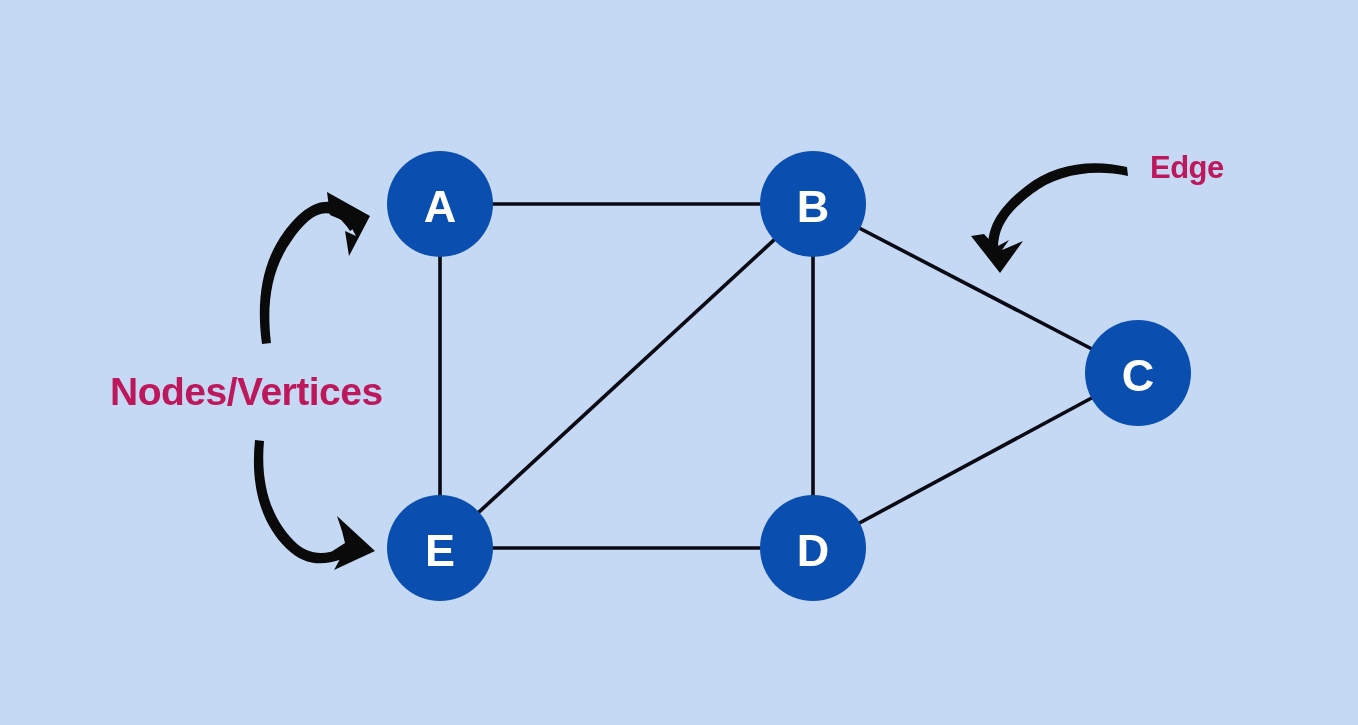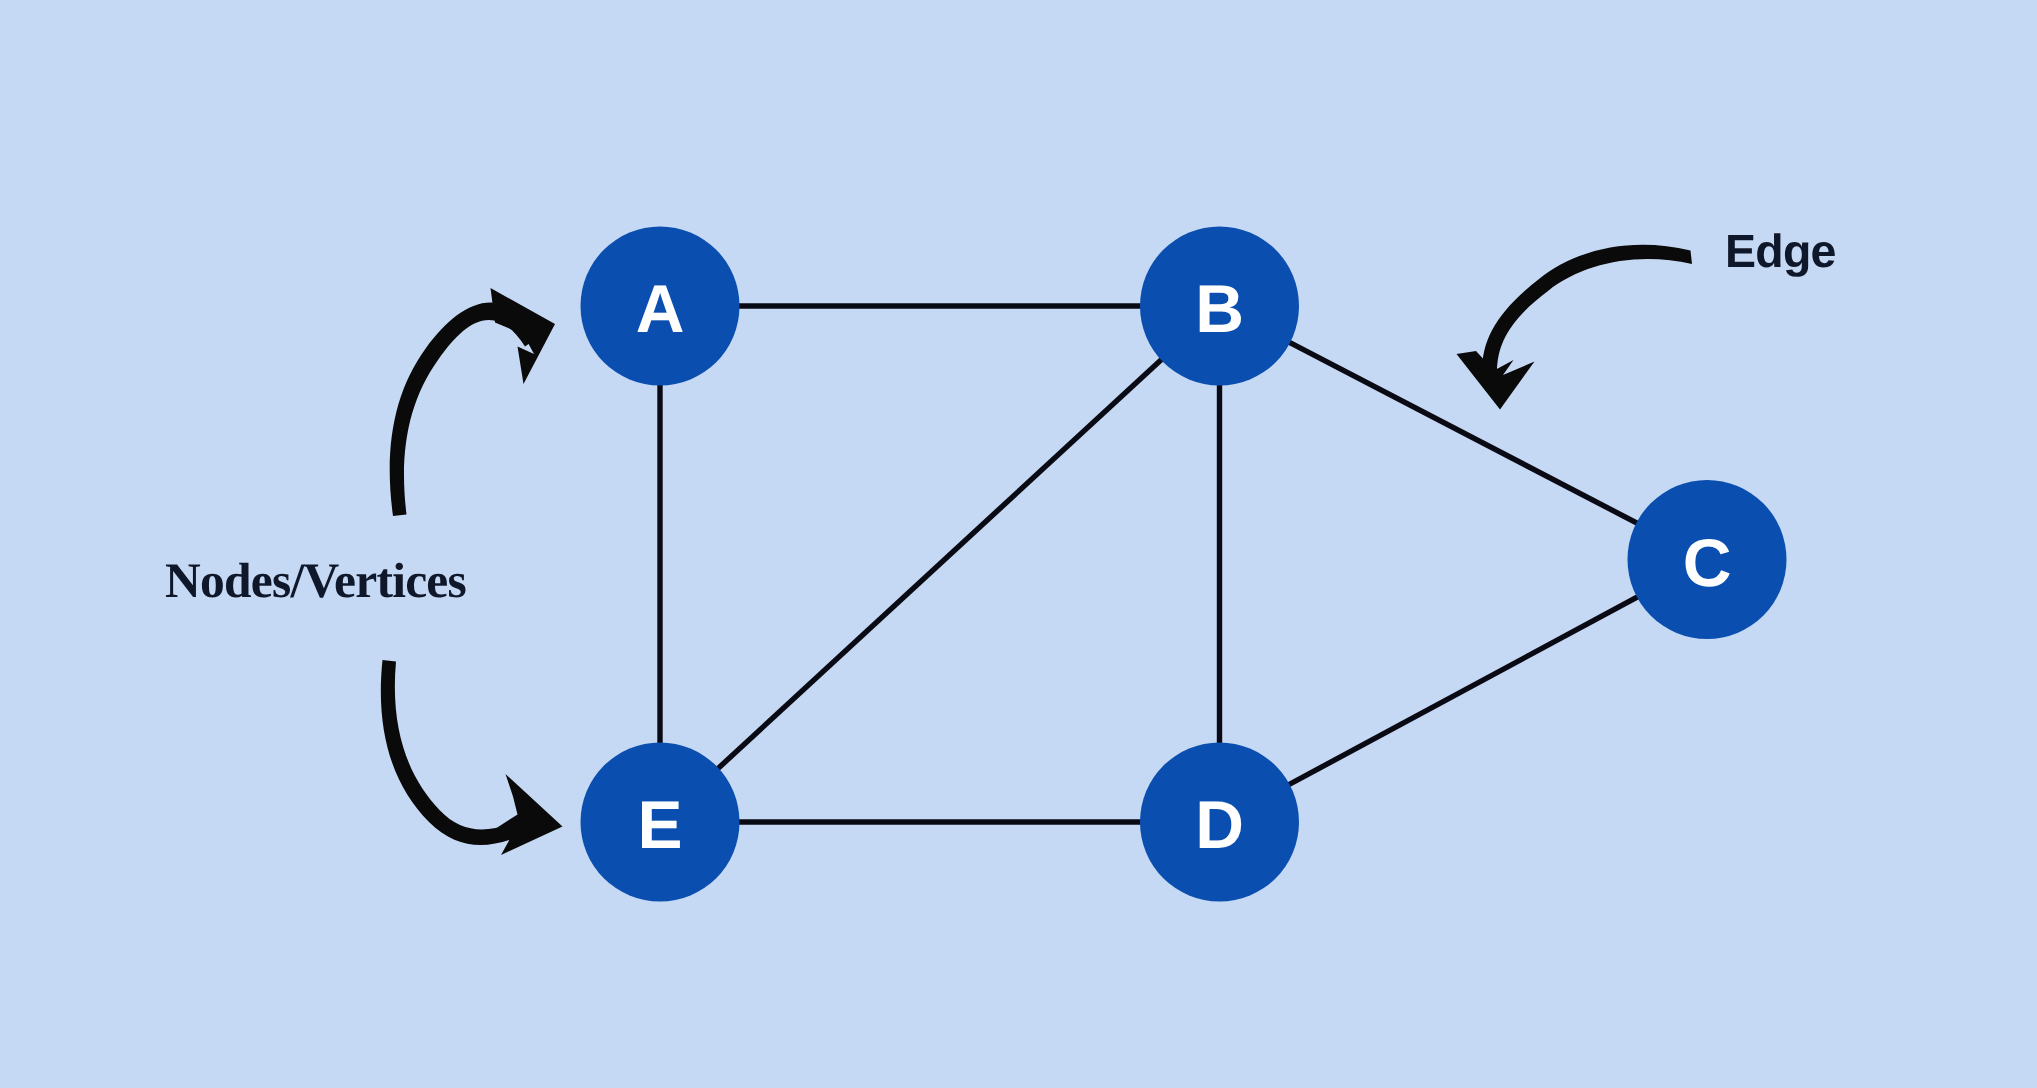--- a/index.html
+++ b/index.html
@@ -43,31 +43,30 @@
     text-anchor: middle;
     dominant-baseline: central;
     letter-spacing: 0px;
   }
   .annot-arrow {
     fill: #0a0a0a;
     stroke: none;
   }
   .annot-text {
     position: absolute;
-    color: #0f172a;
+    color: #be185d;
     font-family: "Liberation Sans", sans-serif;
     font-weight: bold;
     white-space: nowrap;
     letter-spacing: -0.5px;
   }
   #label-nodes-vertices {
     left: 110px;
     top: 370px;
-    font-size: 33px;
-    font-family: Liberation Serif, serif;
+    font-size: 39px;
   }
   #label-edge {
     left: 1150px;
     top: 150px;
     font-size: 31px;
   }
 </style>
 </head>
 <body>
 

